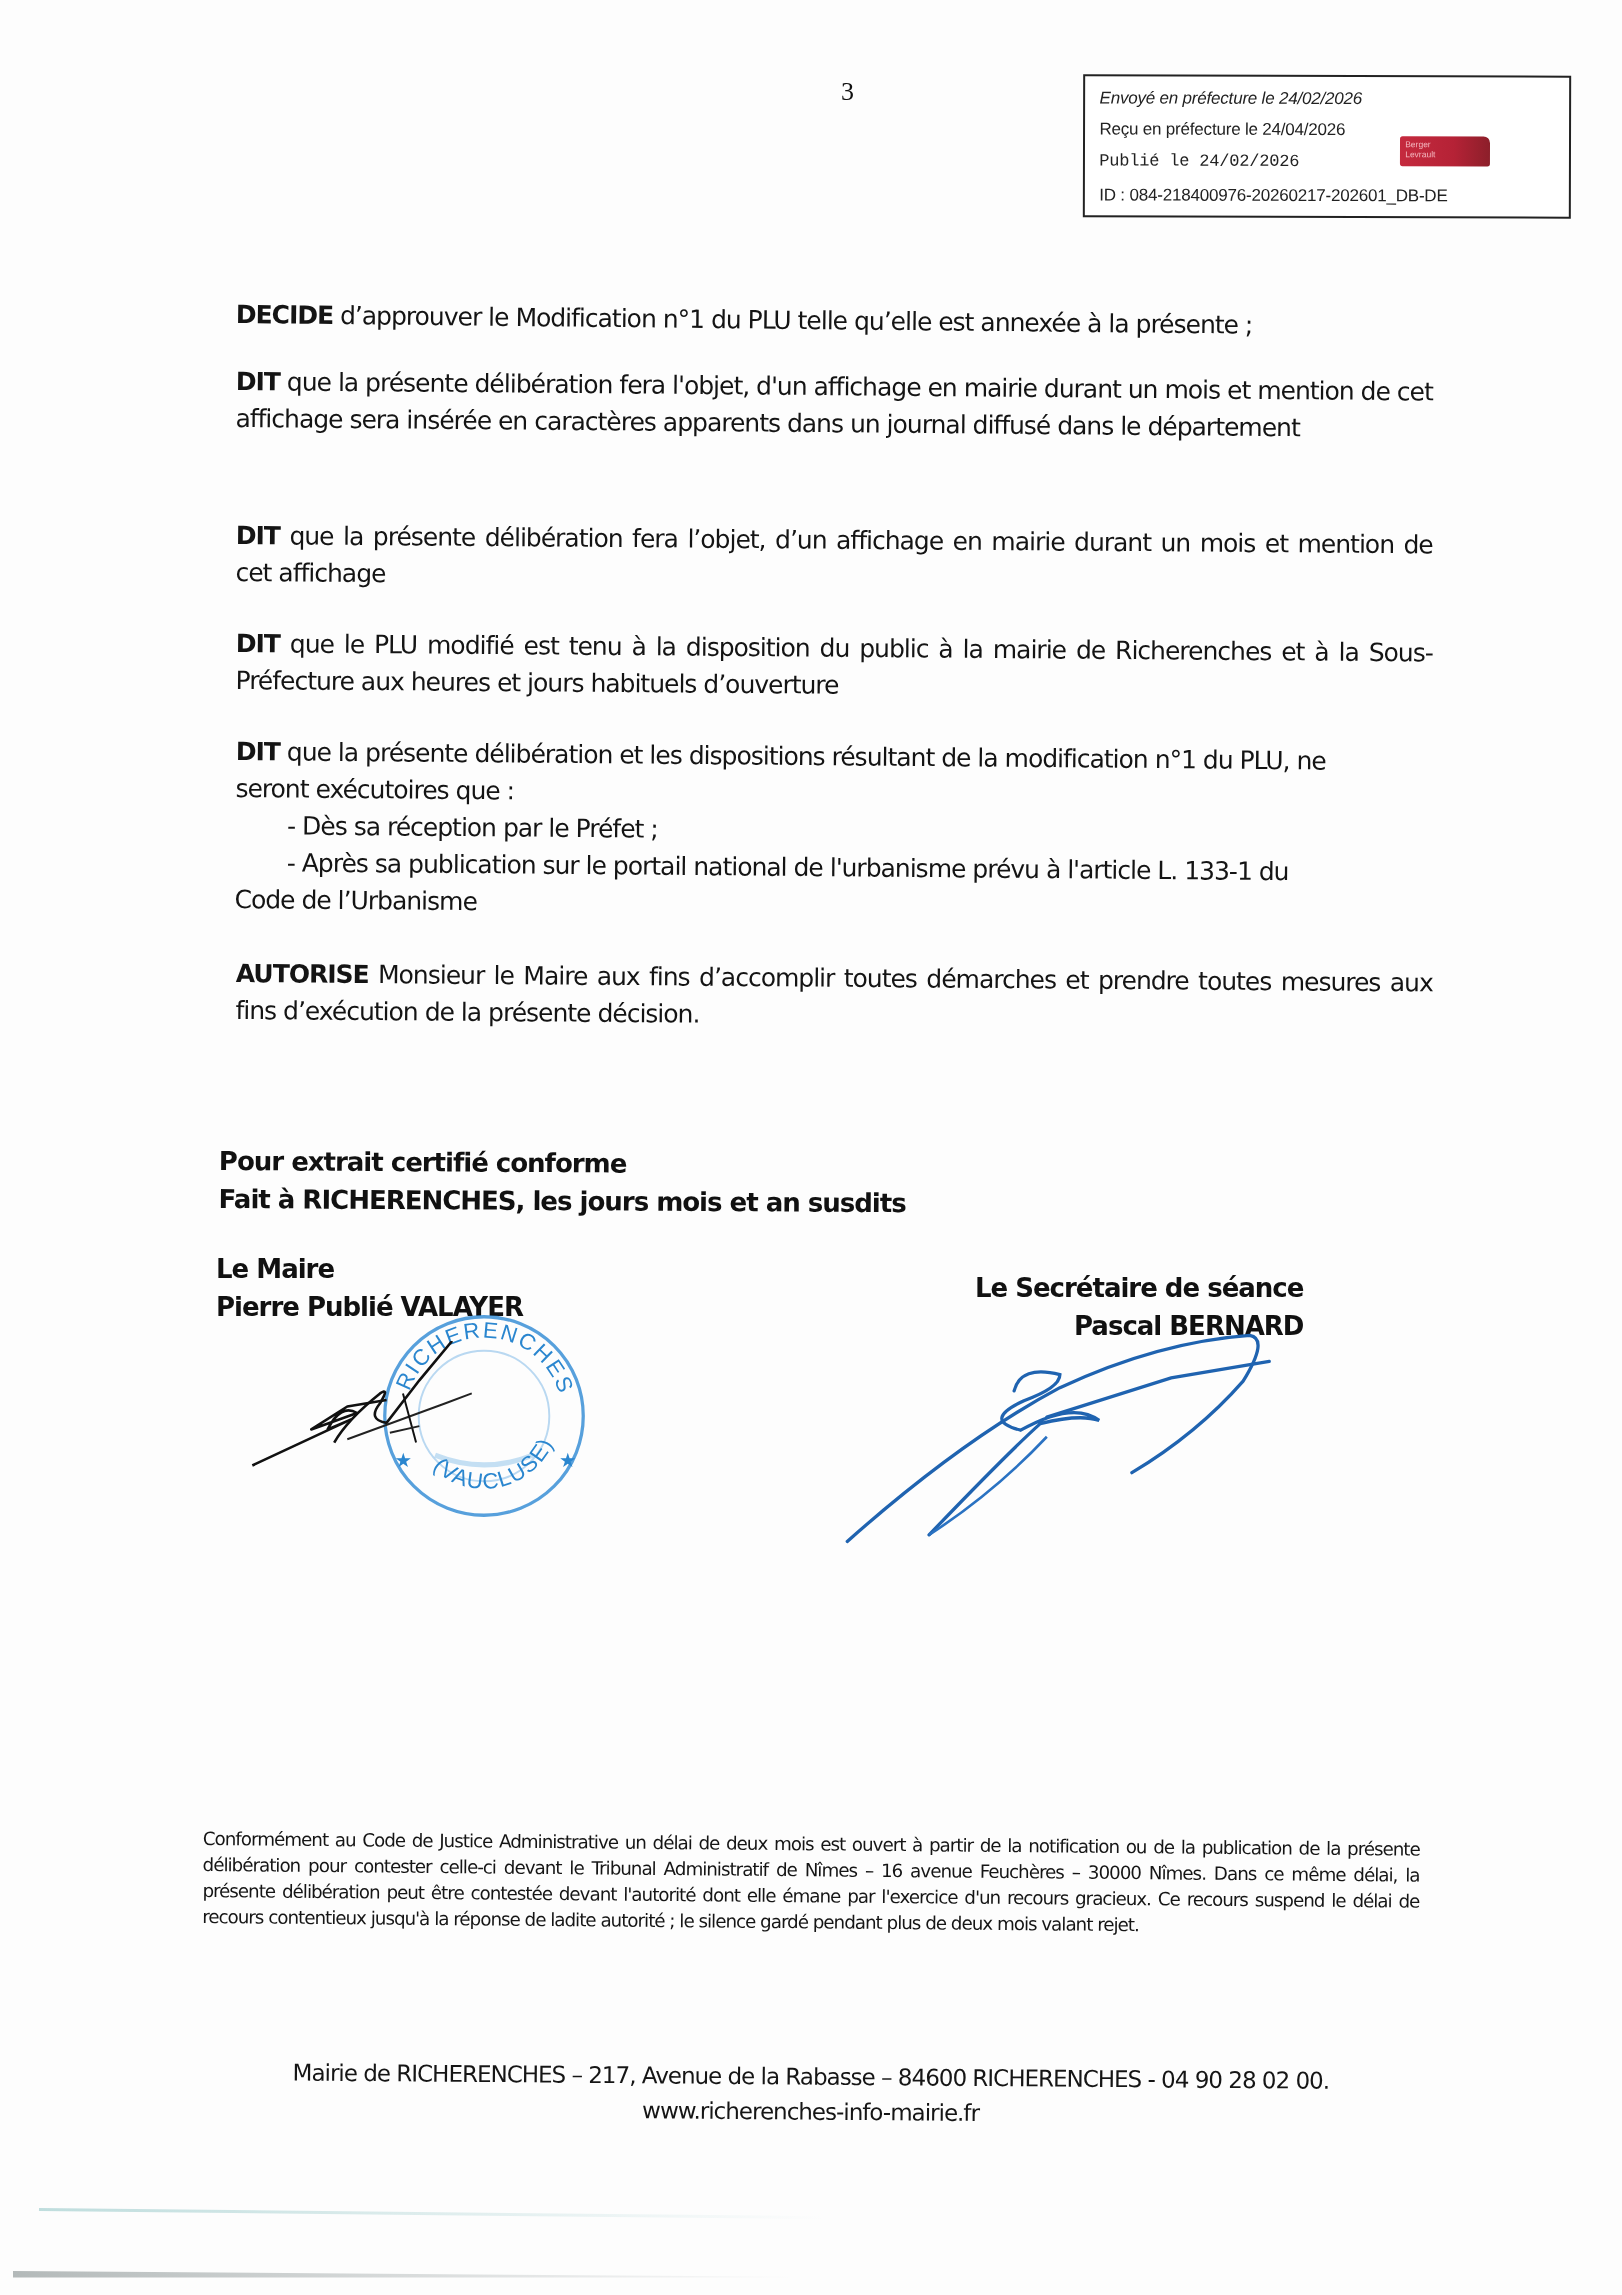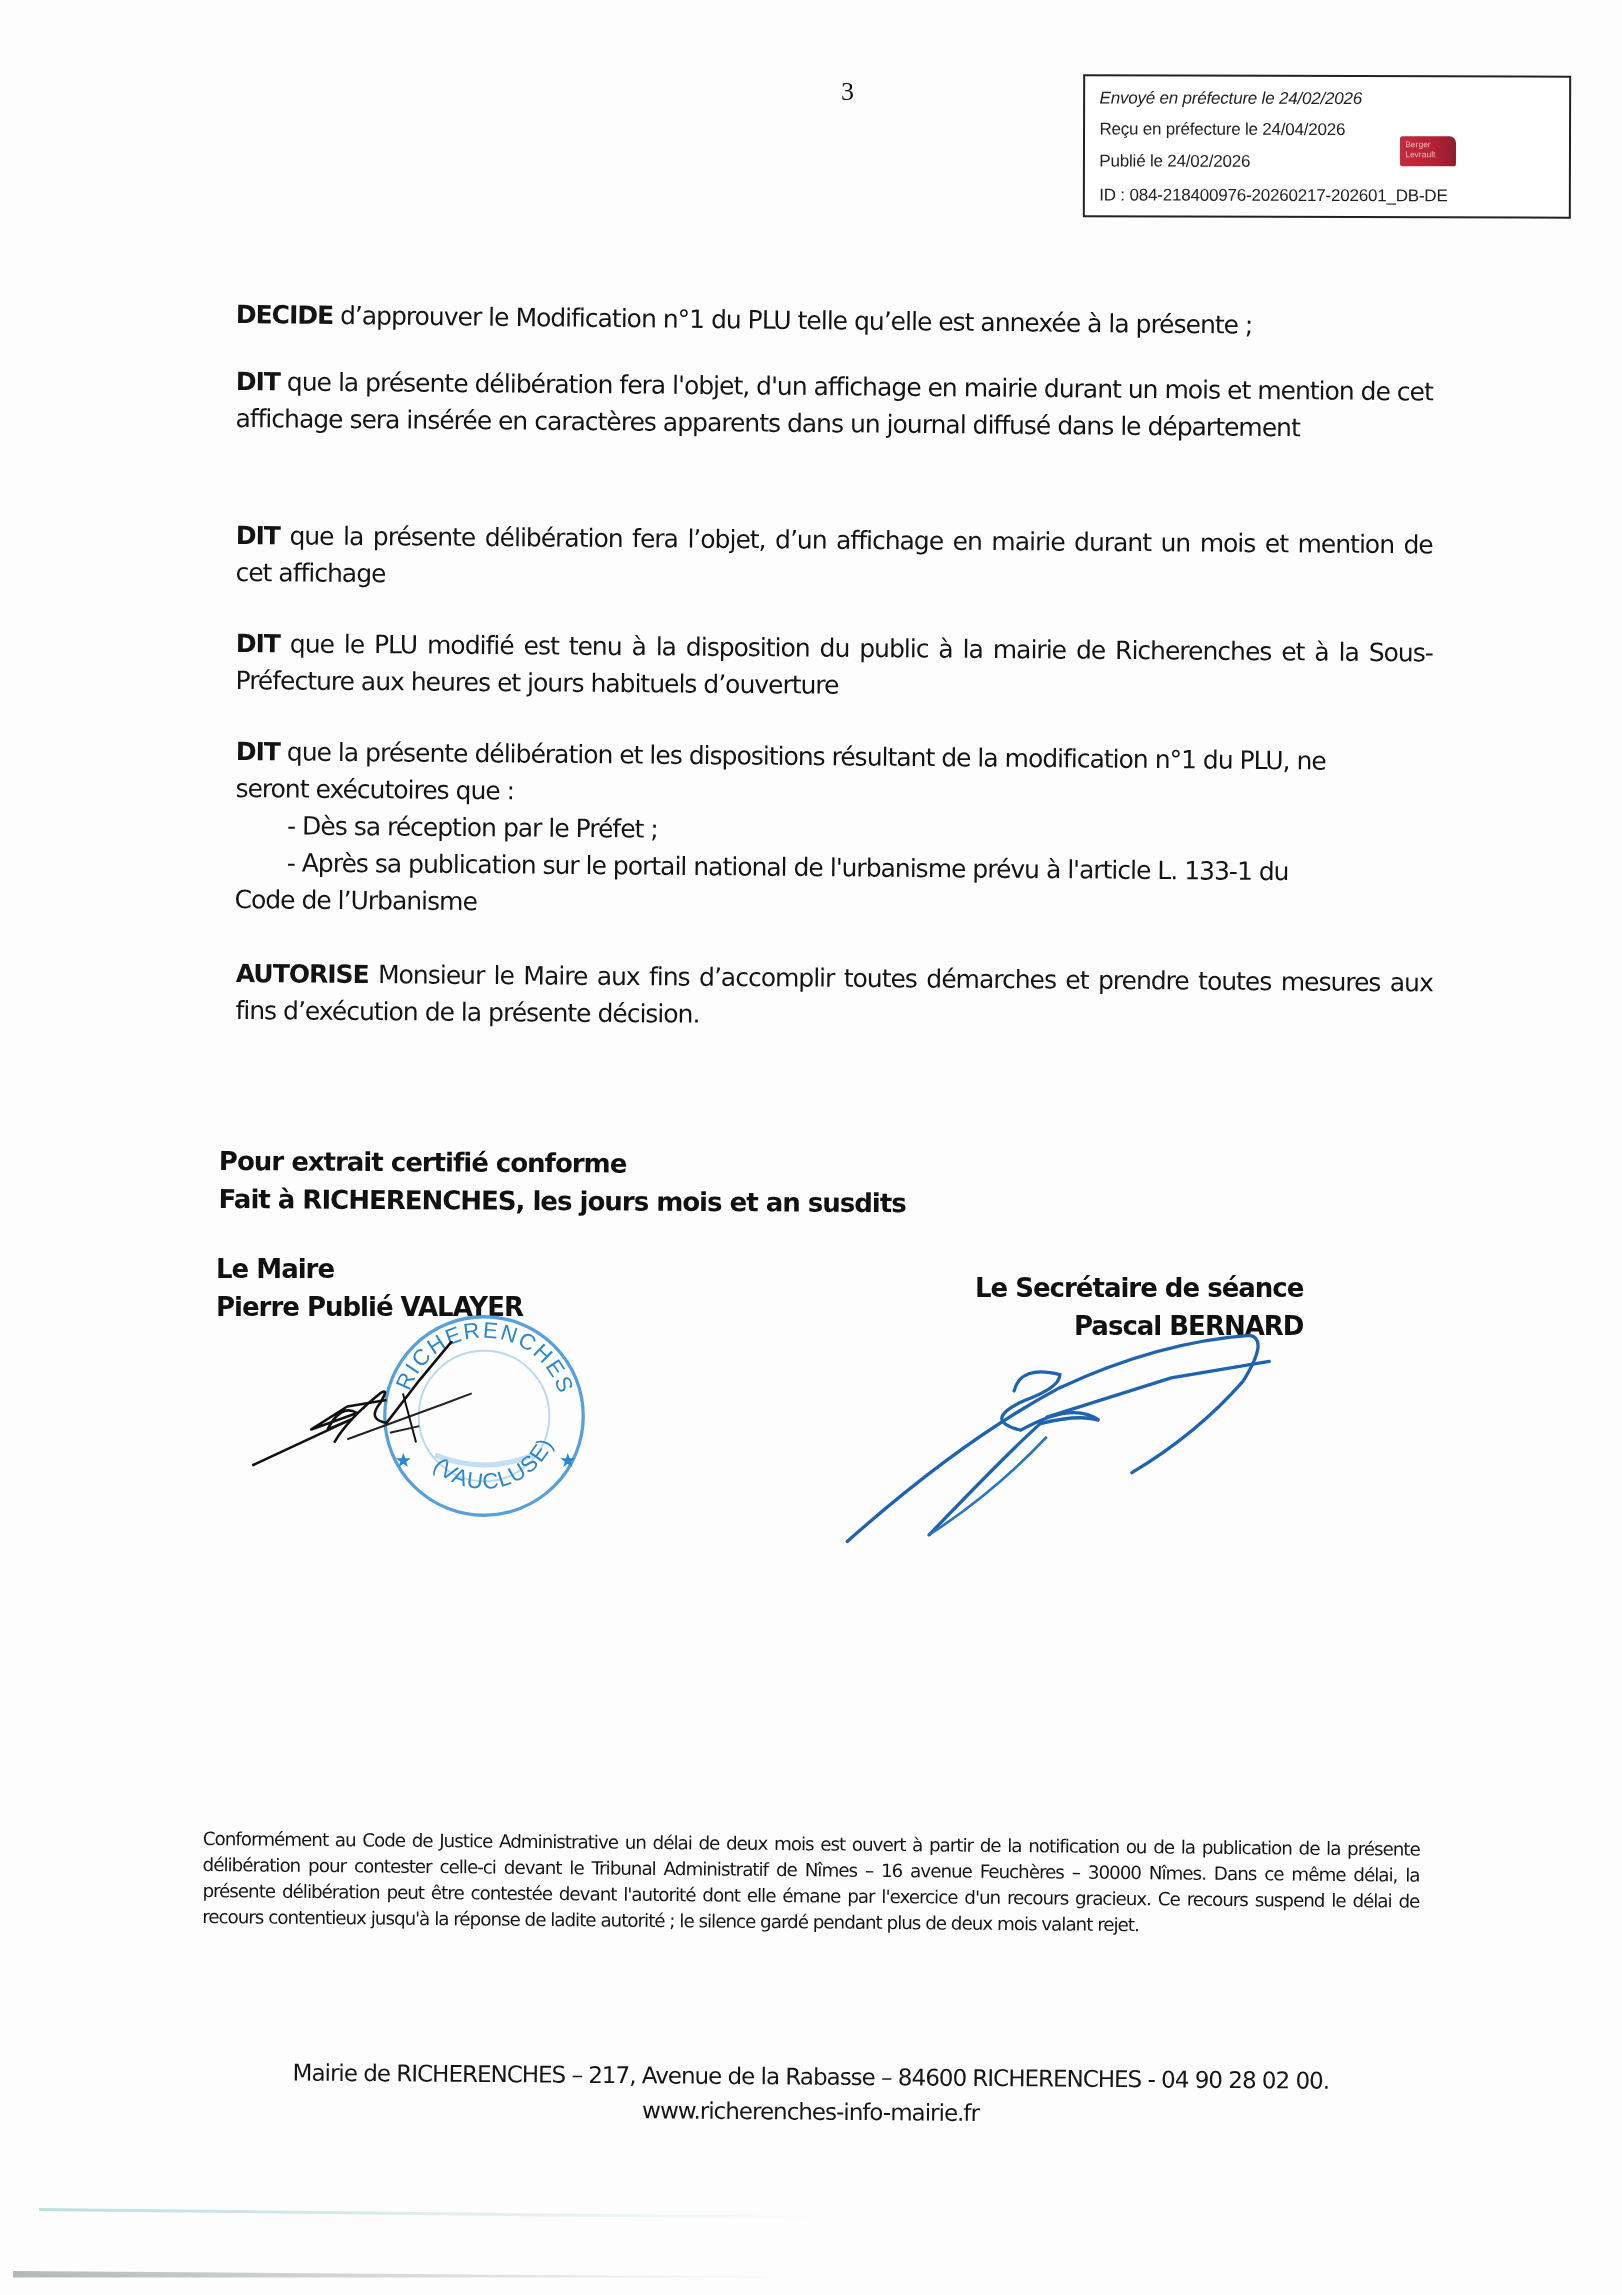--- a/index.html
+++ b/index.html
@@ -15,24 +15,24 @@
       position: absolute; left: 1083px; top: 75px; width: 488px; height: 143px;
       border: 2.6px solid #222; box-sizing: border-box; background: #fff;
       transform: rotate(0.15deg);
     }
     .stamp-line {
       position: absolute; left: 14.4px; font-family: "Liberation Sans", sans-serif;
       font-size: 17px; color: #222; letter-spacing: -0.2px;
     }
     .stamp-line.l1 { top: 11.8px; font-style: italic; }
     .stamp-line.l2 { top: 43px; }
-    .stamp-line.l3 { top: 75px; }
+    .stamp-line.l3 { top: 75px; font-family: Liberation Mono, monospace; }
     .stamp-line.l4 { top: 109px; }
     .bl-logo {
-      position: absolute; left: 315px; top: 59px; width: 56px; height: 30px;
+      position: absolute; left: 315px; top: 59px; width: 90px; height: 30px;
       background: linear-gradient(90deg, #c52a3e 0%, #b52236 60%, #8c1f2a 100%);
       border-radius: 2.6px 6.5px 2.6px 2.6px; color: #f4b7bf; font-family: "Liberation Sans", sans-serif;
       font-size: 8.5px; line-height: 9.8px; padding: 3.9px 5.2px; box-sizing: border-box;
     }
     .body-block {
       position: absolute; left: 236px; width: 1197px; font-family: "DejaVu Sans", sans-serif;
       font-size: 25px; line-height: 37px; color: #141414; letter-spacing: -1px;
     }
     .justify { text-align: justify; text-align-last: left; }
     .kw { font-weight: bold; }

